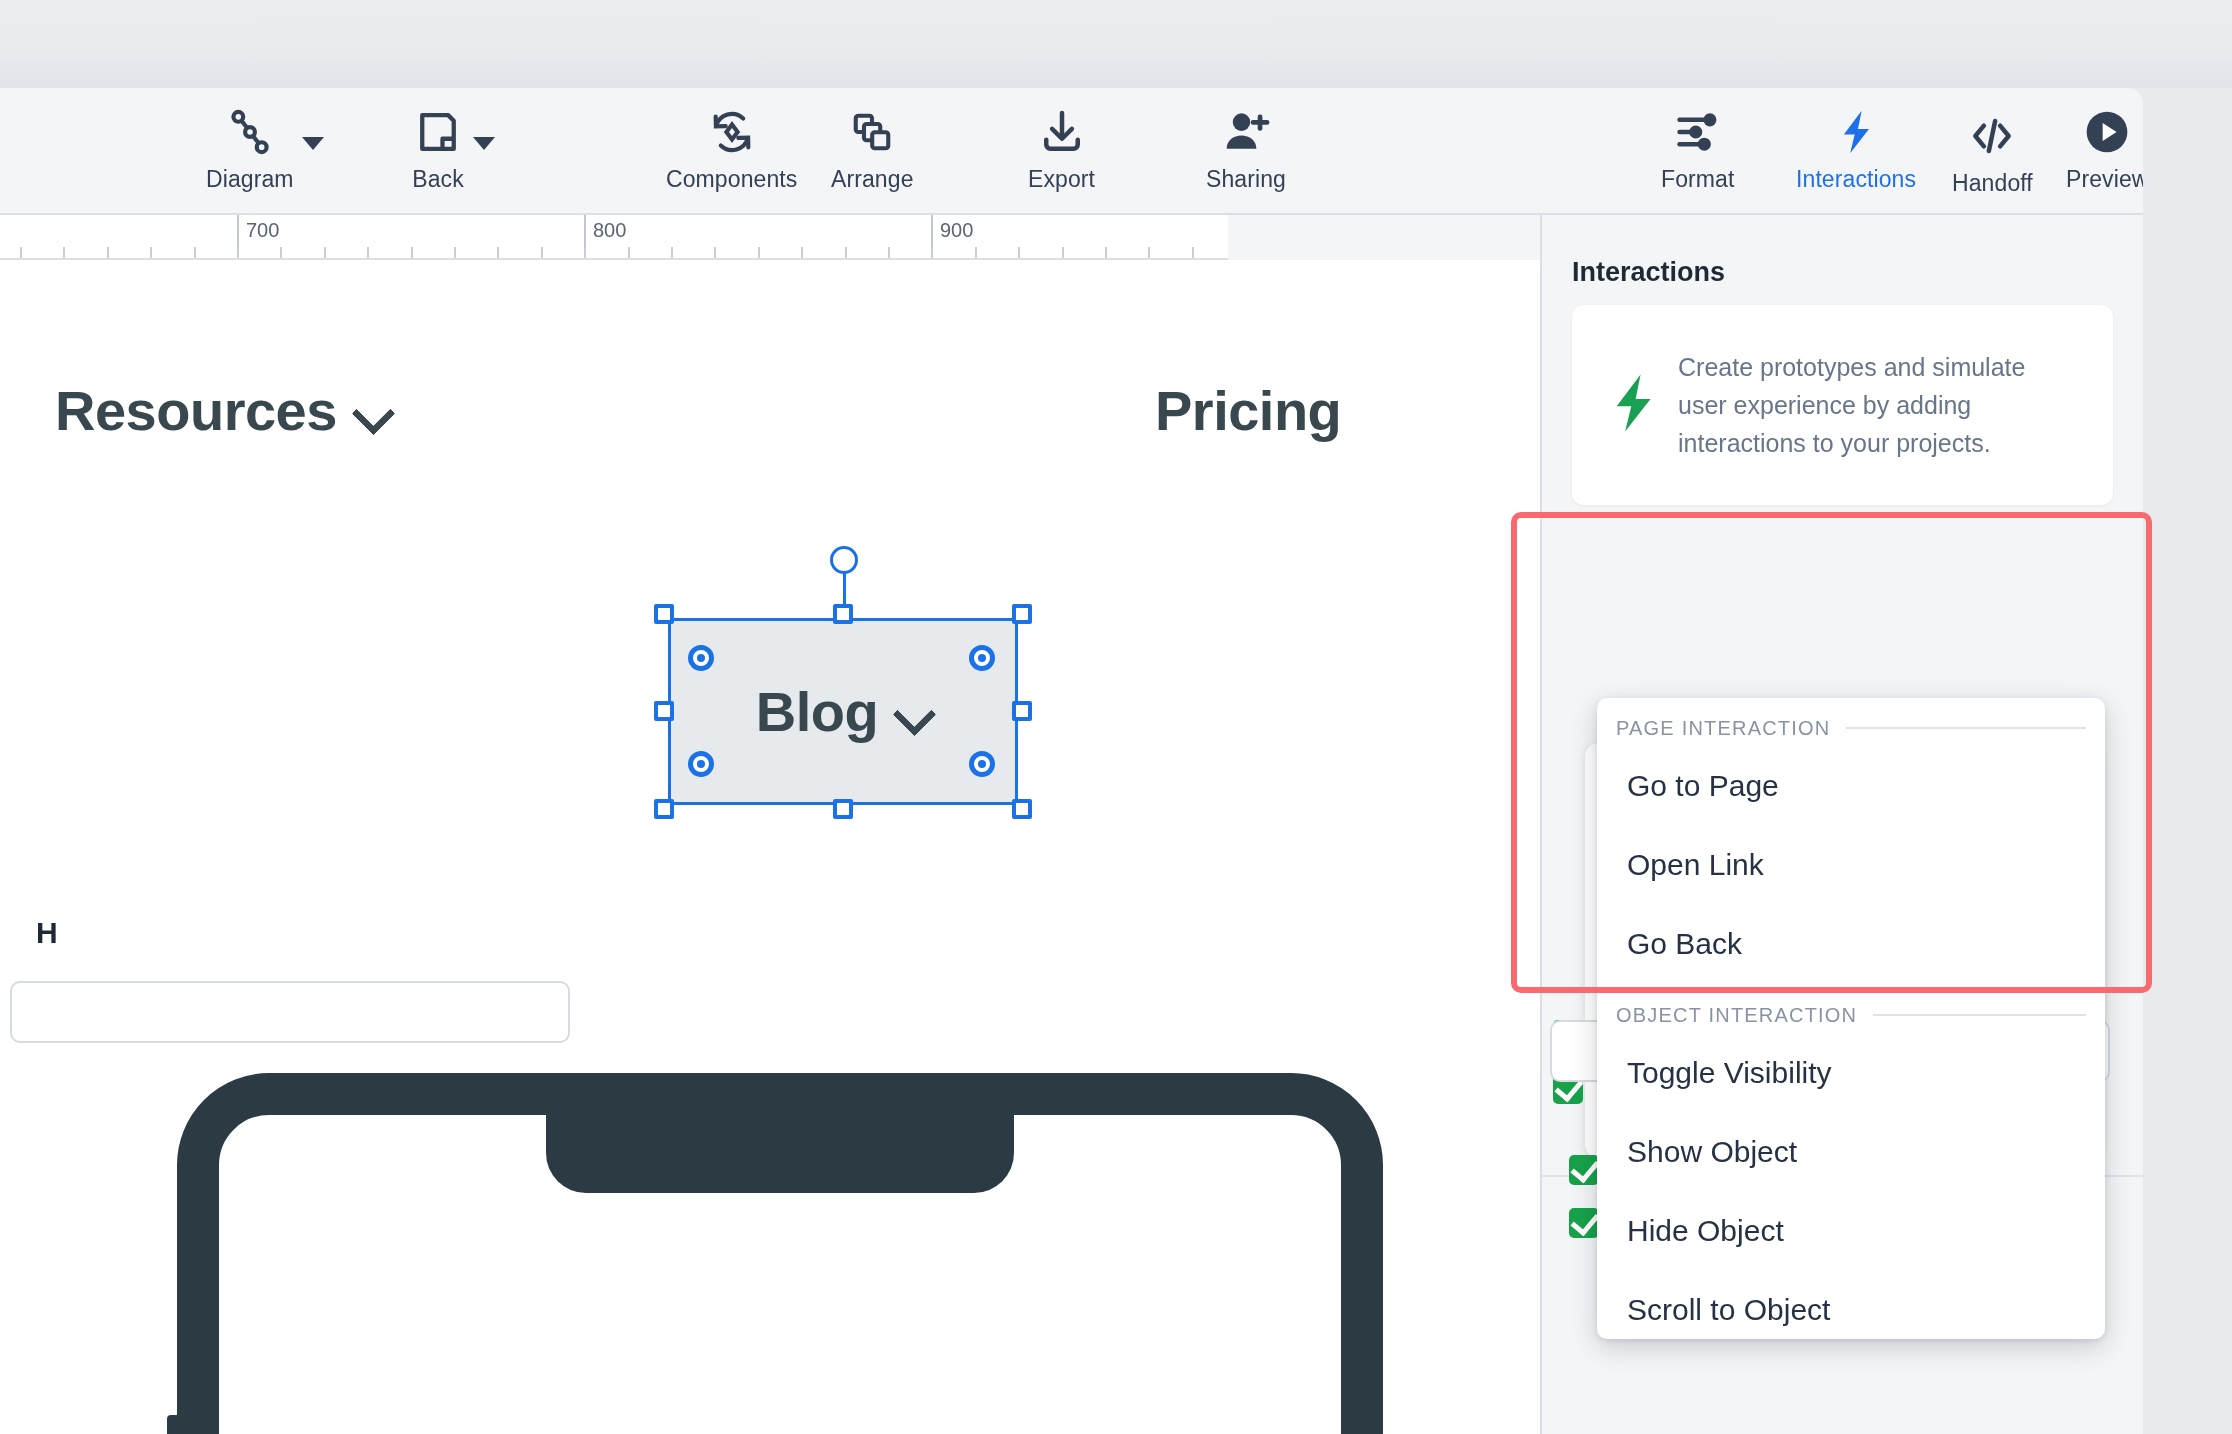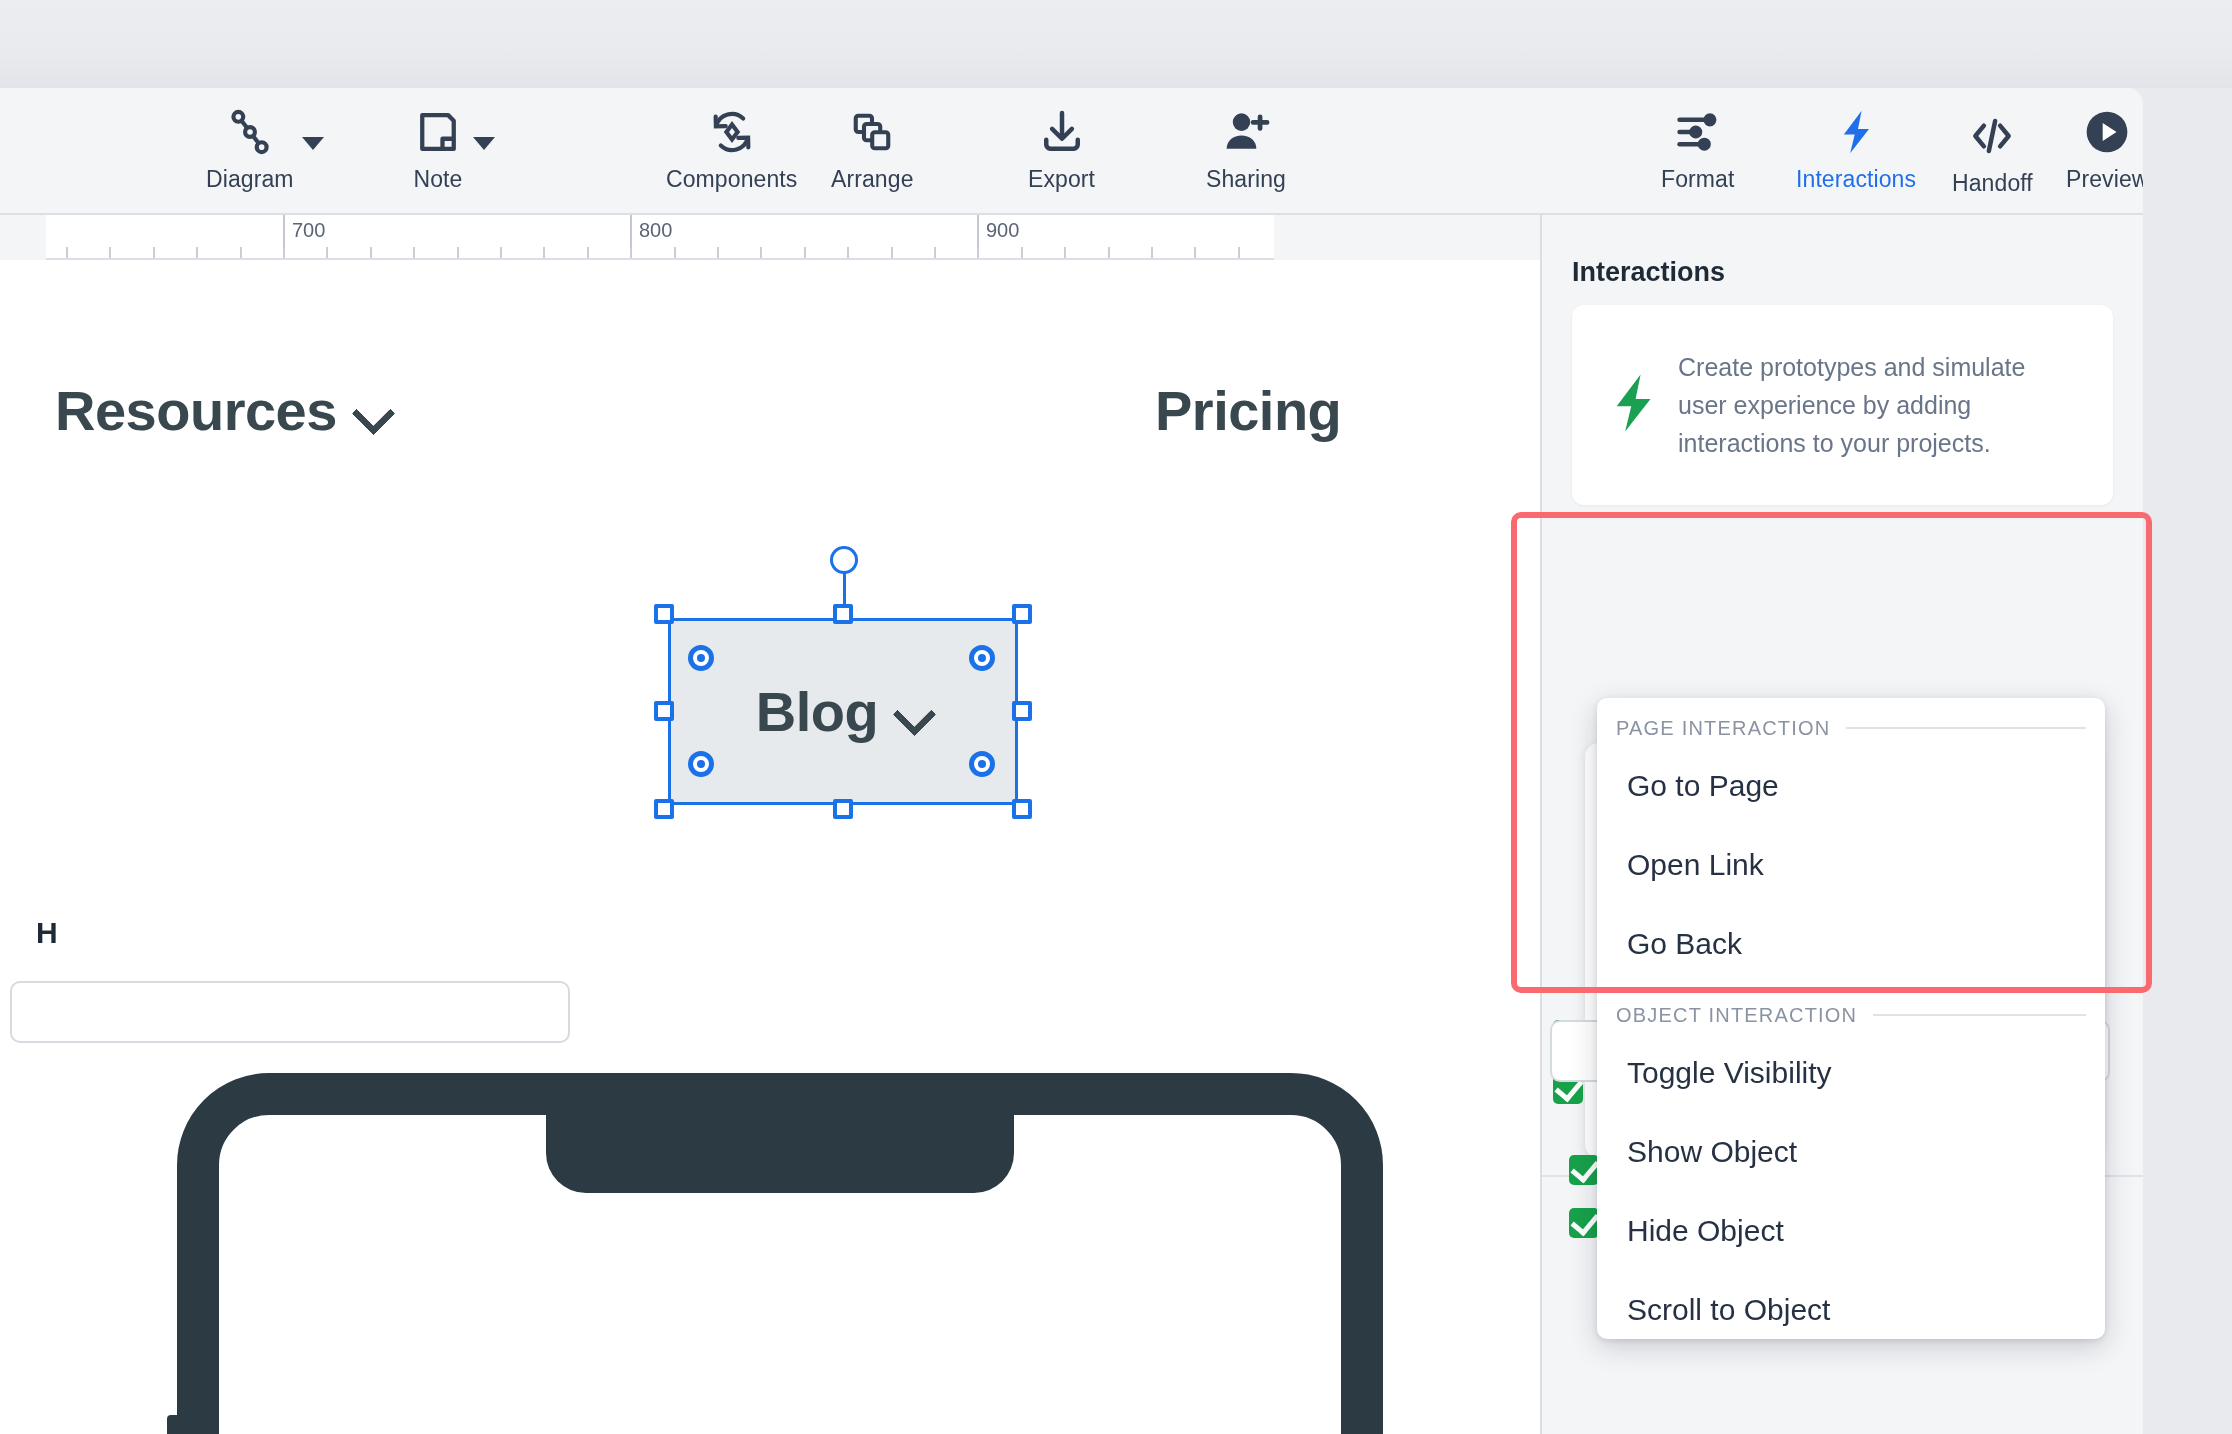--- a/index.html
+++ b/index.html
@@ -54,21 +54,20 @@
     border-right: 11px solid transparent;
     border-top: 13px solid #344054;
     margin-top: 18px;
   }
 
   
   .ruler {
     position: absolute; left: 0; top: 127px; width: 1228px; height: 45px;
     background: #ffffff; border-bottom: 2px solid #dbdee4;
     overflow: hidden;
-    margin-left: 46px;
   }
   .ruler-major {
     position: absolute; top: 0; height: 45px; border-left: 2px solid #c2c7d0;
   }
   .ruler-major span {
     position: absolute; left: 7px; top: 4px;
     font-size: 20px; color: #5b6475;
     font-family: "Liberation Sans", sans-serif;
   }
   .ruler-minor {
@@ -285,21 +284,21 @@
       </div>
 
       <div class="tb-group" style="left:405px; top:16px;">
         <div class="tb-item">
           <div class="tb-icon">
             <svg width="54" height="54" viewBox="0 0 24 24" fill="none" stroke="#344054" stroke-width="1.9" stroke-linejoin="round">
               <path d="M5 4.5h11.5L19 7v12.5H5z"></path>
               <path d="M14 19.5v-4.5h5"></path>
             </svg>
           </div>
-          <div class="tb-label">Note</div>
+          <div class="tb-label">Back</div>
         </div>
         <div class="tb-caret">
             <div class="caret-tri"></div>
           </div>
       </div>
 
       <div class="tb-group" style="left:660px; top:16px;">
         <div class="tb-item">
           <div class="tb-icon">
             <svg width="56" height="56" viewBox="0 0 24 24" fill="none" stroke="#344054" stroke-width="1.8" stroke-linecap="round">

